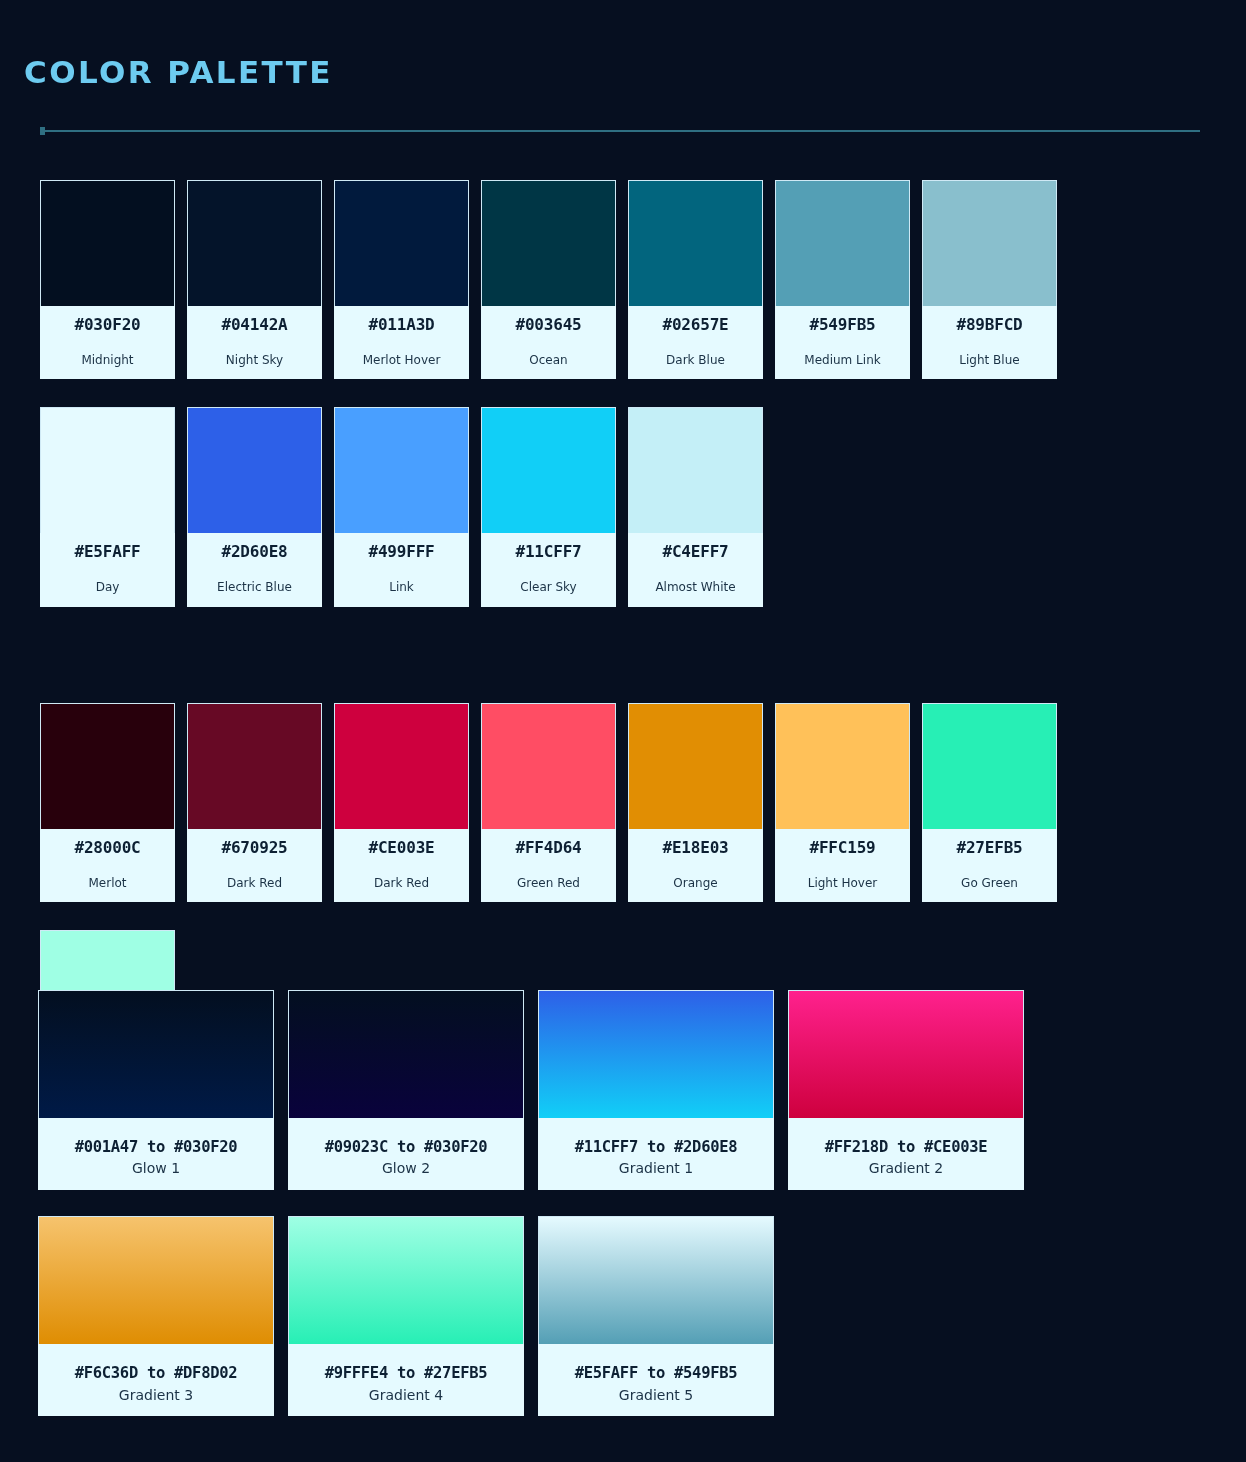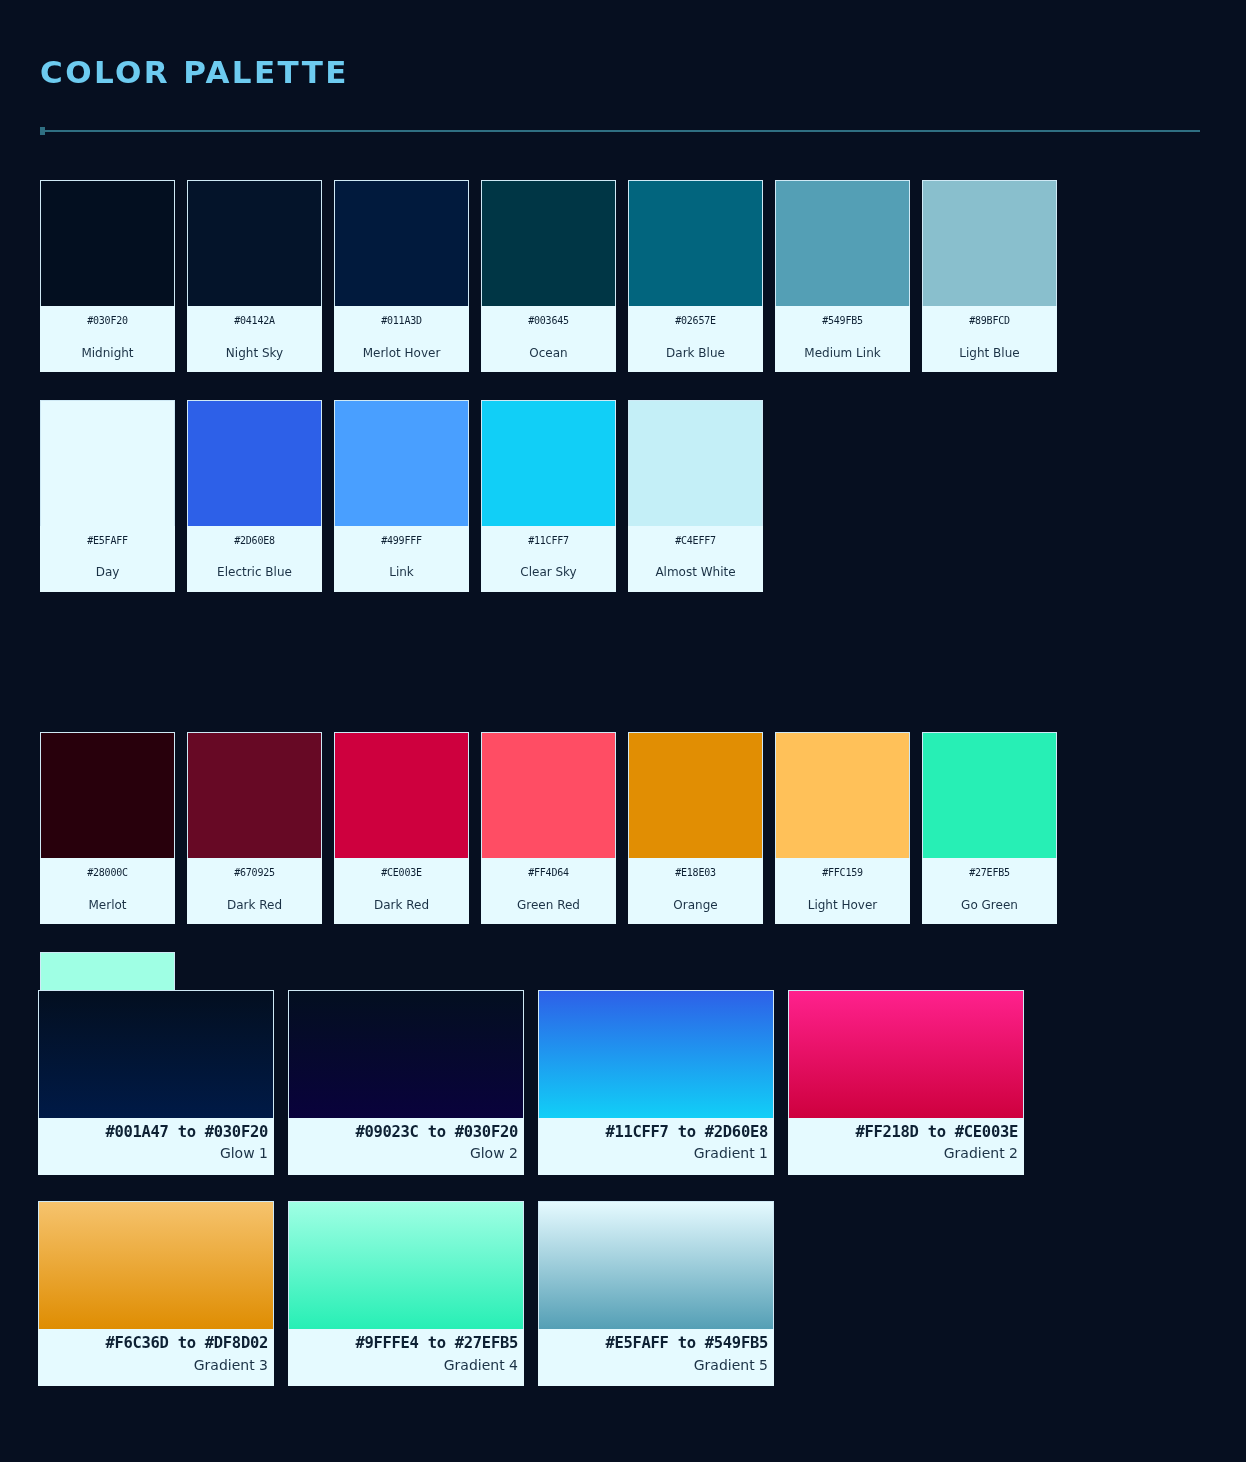--- a/index.html
+++ b/index.html
@@ -15,21 +15,21 @@
   .page {
     position: relative;
     width: 1246px;
     height: 1462px;
     background: #060f20;
   }
 
   
   .header {
     position: absolute;
-    left: 40px;
+    left: 24px;
     top: 55px;
     width: 1160px;
   }
 
   .page-title {
     font-family: "DejaVu Sans", sans-serif;
     font-size: 31px;
     font-weight: 700;
     letter-spacing: 2.4px;
     color: #6dcbf0;
@@ -57,21 +57,21 @@
 
   
   .grid {
     position: absolute;
     display: flex;
     flex-wrap: wrap;
     align-content: flex-start;
   }
 
   #grid-blues   { left: 40px; top: 180px;  width: 1170px; }
-  #grid-accents { left: 40px; top: 732px;  width: 1170px; }
+  #grid-accents { left: 40px; top: 703px;  width: 1170px; }
   #grid-grads   { left: 38px; top: 990px;  width: 1170px; }
 
   
   .swatch {
     width: 135px;
     margin-right: 12px;
     margin-bottom: 28px;
     background: #e5faff;
   }
 
@@ -83,22 +83,22 @@
   }
 
   .swatch .meta {
     background: #e5faff;
     padding: 9px 4px 12px 4px;
     text-align: center;
   }
 
   .swatch .hex {
     font-family: "DejaVu Sans Mono", monospace;
-    font-size: 10px;
-    font-weight: 400;
+    font-size: 16px;
+    font-weight: 700;
     color: #0d2033;
     letter-spacing: -0.2px;
     line-height: 1.25;
     white-space: nowrap;
   }
 
   .swatch .nm {
     font-family: "DejaVu Sans", sans-serif;
     font-size: 12px;
     font-weight: 400;
@@ -118,22 +118,22 @@
 
   .gcard .chip {
     height: 128px;
     width: 100%;
     border: 1px solid #cfe9f5;
     border-bottom: none;
   }
 
   .gcard .meta {
     background: #e5faff;
-    padding: 5px 6px 13px 6px;
-    text-align: right;
+    padding: 20px 6px 13px 6px;
+    text-align: center;
   }
 
   .gcard .hex {
     font-family: "DejaVu Sans Mono", monospace;
     font-size: 15.5px;
     font-weight: 700;
     color: #0d2033;
     letter-spacing: -0.3px;
     line-height: 1.25;
     white-space: nowrap;

